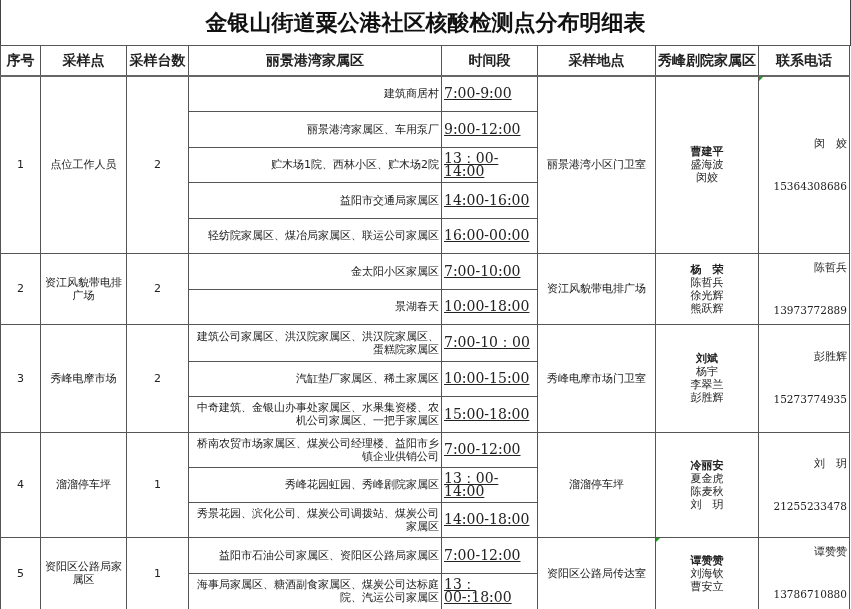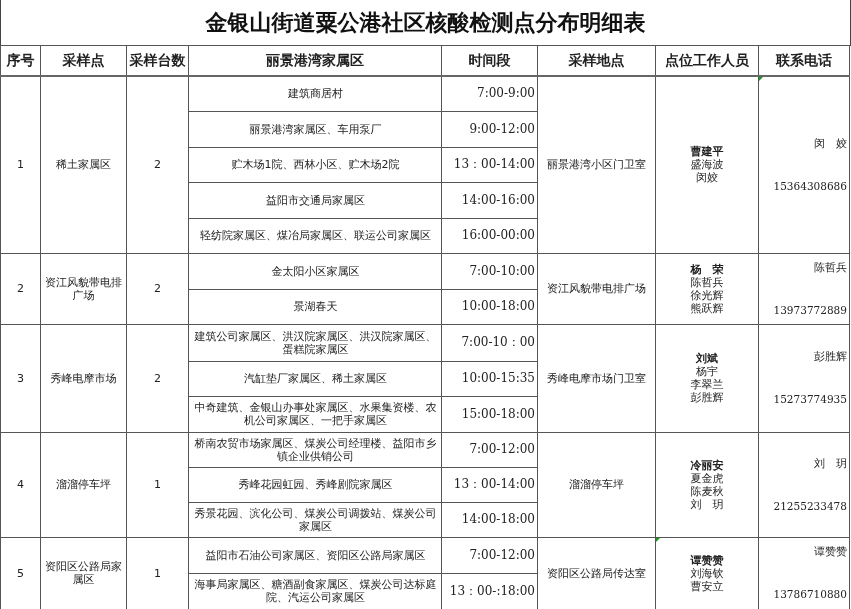--- a/index.html
+++ b/index.html
@@ -9,22 +9,22 @@
     .title { position: absolute; left: 0; top: 0; width: 849px; height: 45px;
       border-left: 1px solid #444; border-right: 1px solid #444; border-bottom: 1px solid #444;
       display: flex; align-items: center; justify-content: center;
       font-family: "DejaVu Serif", "Liberation Serif", serif; font-size: 22px; font-weight: bold; color: #111; }
     table { position: absolute; left: 0; top: 45px; border-collapse: collapse; table-layout: fixed;
       width: 849px; }
     td, th { border: 1px solid #555; padding: 0 2px; overflow: hidden; font-size: 11px; line-height: 13px; }
     th { font-family: "DejaVu Serif", "Liberation Serif", serif; font-size: 14px; font-weight: bold;
       text-align: center; height: 29px; border-bottom: 2px solid #666; }
     td.c { text-align: center; vertical-align: middle; }
-    td.l { text-align: center; vertical-align: middle; padding-left: 3px; }
-    td.time { font-family: "DejaVu Serif", "Liberation Serif", serif; font-size: 12px; text-align: right; }
+    td.l { text-align: right; vertical-align: middle; padding-left: 3px; }
+    td.time { font-family: "DejaVu Serif", "Liberation Serif", serif; font-size: 14px; text-align: left; text-decoration: underline; }
     .staff .lead { font-weight: bold; display: block; }
     .staff span { display: block; font-family: Liberation Serif, serif; }
     .contact span { display: block; text-align: right; }
     .contact .phone { font-family: "DejaVu Serif", "Liberation Serif", serif; font-size: 10.5px; margin-top: 30px; }
     .marker { position: absolute; width: 0; height: 0; border-top: 4px solid #1a9a1a; border-right: 4px solid transparent; }
   </style>
 </head>
 <body>
 
 <div class="sheet">
@@ -42,29 +42,29 @@
         <col style="width:91px">
     </colgroup>
     <thead>
       <tr>
         <th>序号</th>
         <th>采样点</th>
         <th>采样台数</th>
         <th>丽景港湾家属区</th>
         <th>时间段</th>
         <th>采样地点</th>
-        <th>点位工作人员</th>
+        <th>秀峰剧院家属区</th>
         <th>联系电话</th>
       </tr>
     </thead>
     <tbody>
 
       <tr style="height:35px">
         <td class="c" rowspan="5">1</td>
-        <td class="c" rowspan="5">稀土家属区</td>
+        <td class="c" rowspan="5">点位工作人员</td>
         <td class="c" rowspan="5">2</td>
         <td class="l">建筑商居村</td>
         <td class="time">7:00-9:00</td>
         <td class="c" rowspan="5">丽景港湾小区门卫室</td>
         <td class="c staff" rowspan="5">
           <span class="lead">曹建平</span>
           <span>盛海波</span>
           <span>闵姣</span>
         </td>
         <td class="c contact" rowspan="5" style="position:relative">
@@ -125,21 +125,21 @@
           <span>李翠兰</span>
           <span>彭胜辉</span>
         </td>
         <td class="c contact" rowspan="3">
           <span>彭胜辉</span>
           <span class="phone">15273774935</span>
         </td>
       </tr>
       <tr style="height:35px">
         <td class="l">汽缸垫厂家属区、稀土家属区</td>
-        <td class="time">10:00-15:35</td>
+        <td class="time">10:00-15:00</td>
       </tr>
       <tr style="height:36px">
         <td class="l">中奇建筑、金银山办事处家属区、水果集资楼、农机公司家属区、一把手家属区</td>
         <td class="time">15:00-18:00</td>
       </tr>
 
       <tr style="height:35px">
         <td class="c" rowspan="3">4</td>
         <td class="c" rowspan="3">溜溜停车坪</td>
         <td class="c" rowspan="3">1</td>

